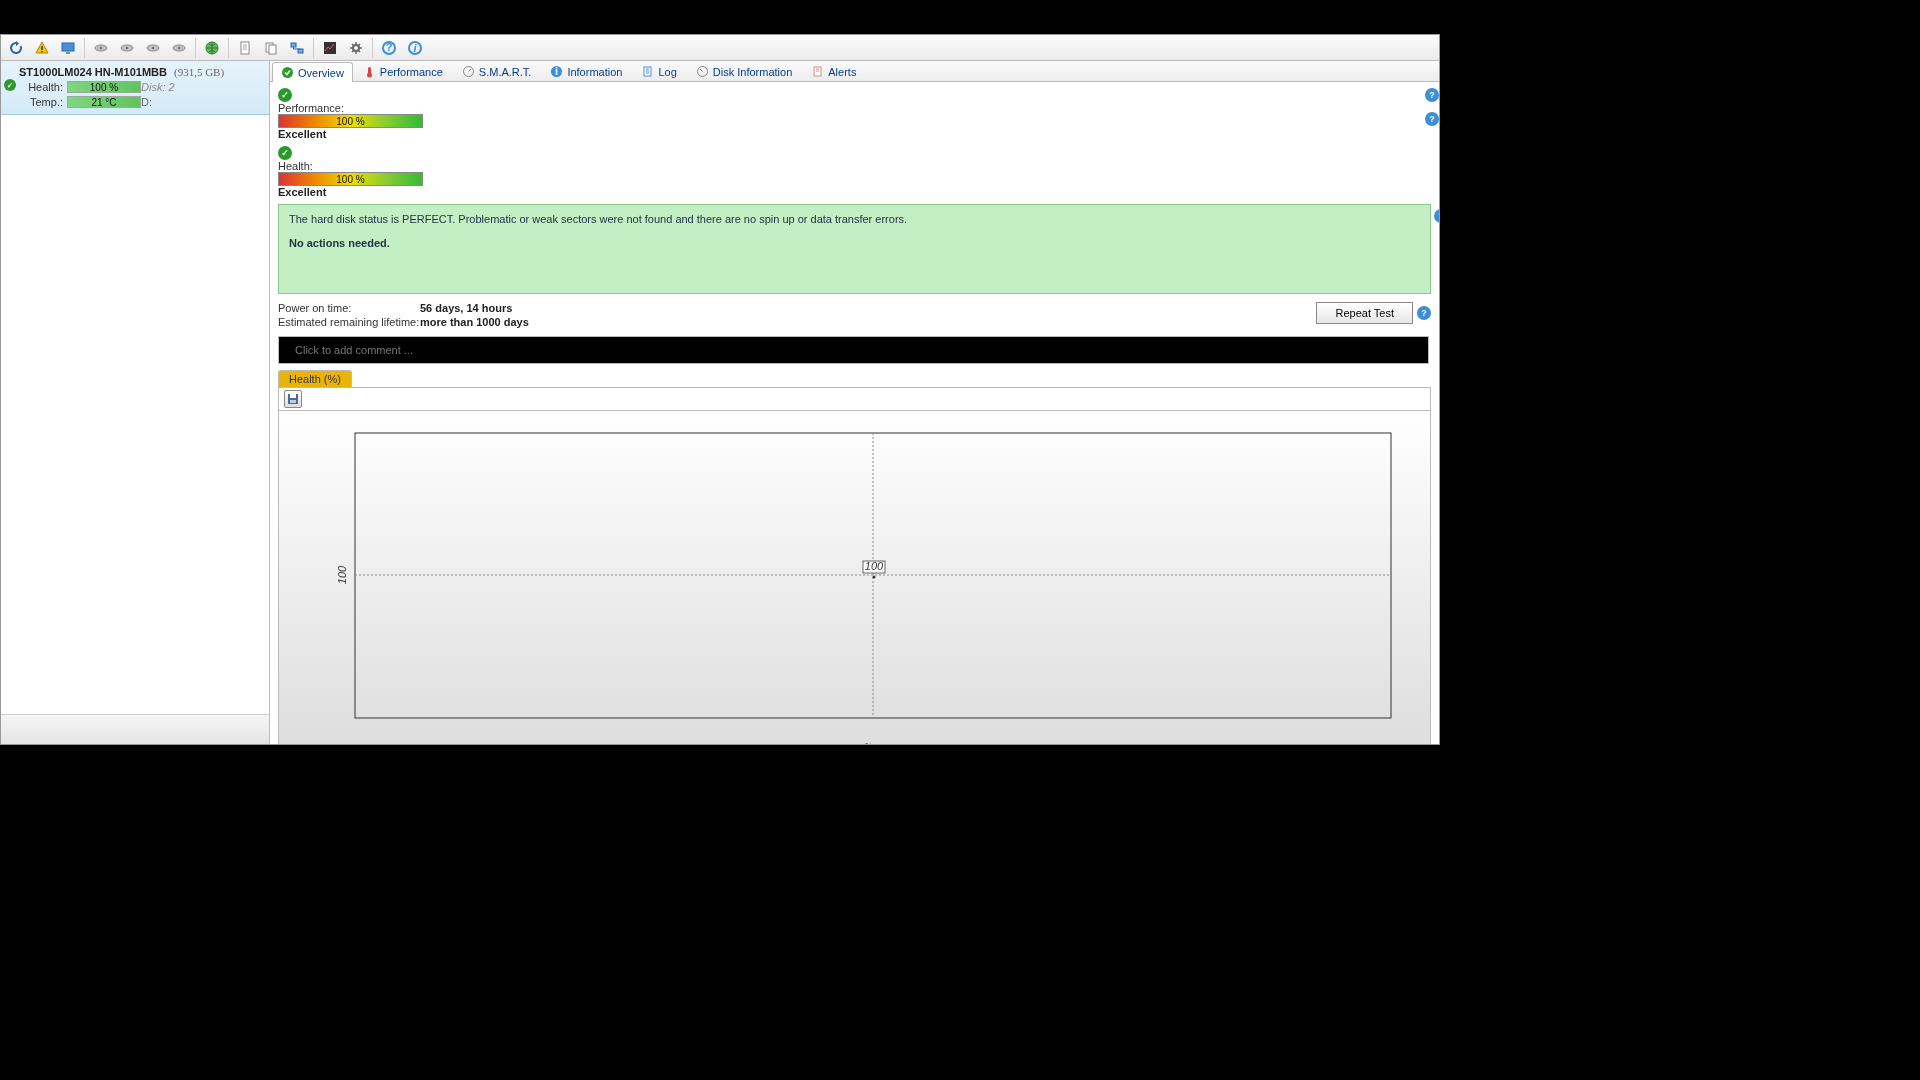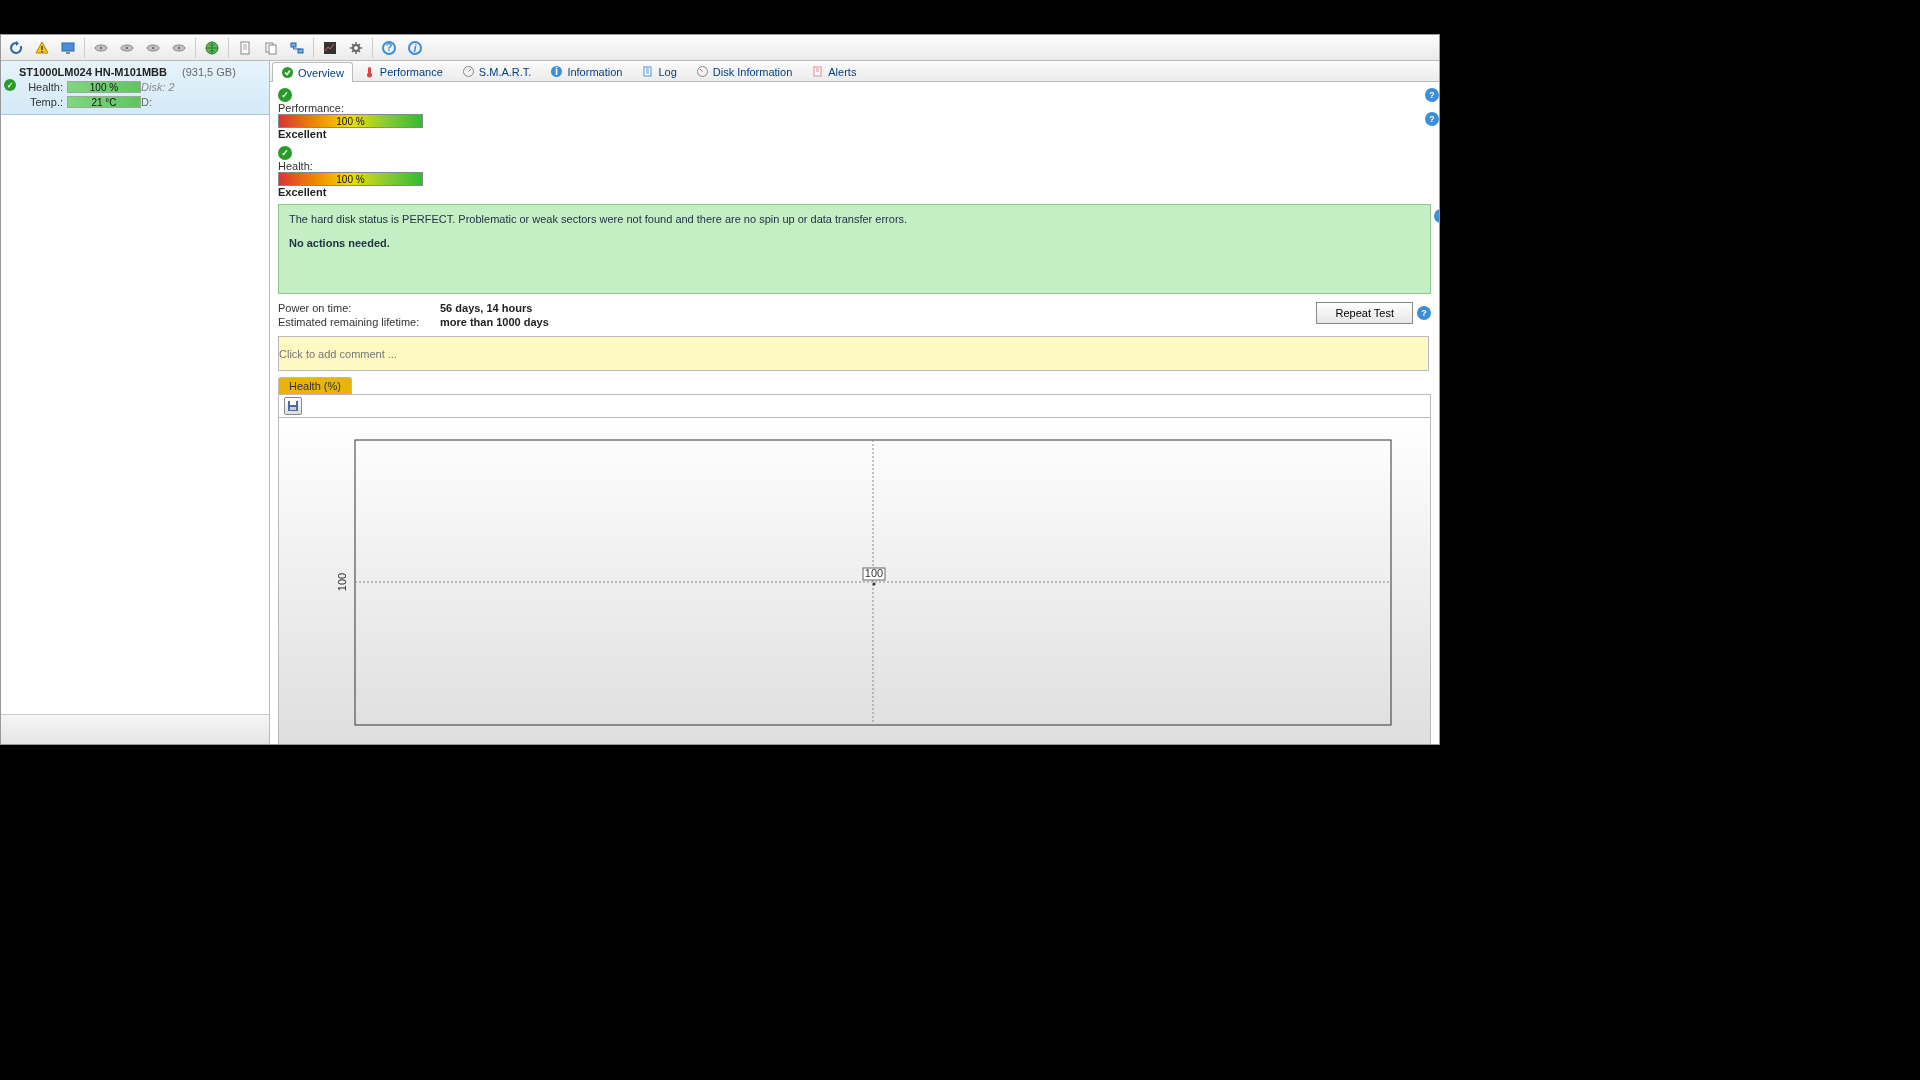--- a/index.html
+++ b/index.html
@@ -7,21 +7,21 @@
 .app-window { position: absolute; left: 0; top: 34px; width: 1440px; height: 711px; background: #fff; border: 1px solid #999; }
 .toolbar { height: 26px; background: linear-gradient(#fdfdfd,#eaeaea); border-bottom: 1px solid #bbb; display: flex; align-items: center; padding: 0 2px; }
 .tb-btn { width: 24px; height: 22px; margin: 0 1px; display: flex; align-items: center; justify-content: center; border-radius: 2px; cursor: pointer; }
 .tb-sep { width: 1px; height: 20px; background: #ccc; margin: 0 3px; }
 .main-layout { display: flex; height: calc(100% - 26px); }
 .sidebar { width: 269px; border-right: 1px solid #bbb; display: flex; flex-direction: column; }
 .disk-entry { background: linear-gradient(#e6f3fb,#d4eaf7); border-bottom: 1px solid #a7c8e0; padding: 5px 6px 6px 18px; position: relative; }
 .disk-check { position: absolute; left: 3px; top: 18px; width: 12px; height: 12px; border-radius: 50%; background: #2a9b2a; display: flex; align-items: center; justify-content: center; }
 .disk-check::after { content: "✓"; color: #fff; font-size: 8px; font-weight: bold; }
 .disk-name { font-weight: bold; color: #222; }
-.disk-size { color: #666; margin-left: 12px; }
+.disk-size { color: #666; margin-left: 4px; font-family: Liberation Serif, serif; }
 .disk-row { display: flex; align-items: center; margin-top: 3px; font-size: 11px; }
 .disk-label { width: 44px; text-align: right; margin-right: 4px; color: #333; }
 .mini-bar { width: 74px; height: 12px; background: linear-gradient(90deg,#7fd67f,#5fc55f); border: 1px solid #9a9; position: relative; display: flex; align-items: center; justify-content: center; font-size: 10px; color: #111; }
 .disk-meta { margin-left: 0; color: #888; font-style: italic; }
 .sidebar-spacer { flex: 1; background: #fff; }
 .sidebar-footer { height: 30px; background: linear-gradient(#f5f5f5,#e5e5e5); border-top: 1px solid #ccc; }
 .content { flex: 1; display: flex; flex-direction: column; background: #fff; overflow: hidden; }
 .tabs { height: 22px; display: flex; align-items: flex-end; border-bottom: 1px solid #bbb; background: linear-gradient(#fbfbfb,#ececec); padding-left: 2px; }
 .tab { display: flex; align-items: center; height: 20px; padding: 0 8px; margin-right: 1px; cursor: pointer; border: 1px solid transparent; border-bottom: none; border-radius: 3px 3px 0 0; }
 .tab.active { background: #fff; border-color: #bbb; position: relative; top: 1px; }
@@ -32,29 +32,29 @@
 .metric-check { width: 14px; height: 14px; border-radius: 50%; background: #2a9b2a; display: flex; align-items: center; justify-content: center; margin-right: 6px; }
 .metric-check::after { content: "✓"; color: #fff; font-size: 9px; font-weight: bold; }
 .metric-label { width: 86px; color: #333; }
 .gauge { width: 145px; height: 14px; background: linear-gradient(90deg,#d33 0%,#e80 25%,#ed0 50%,#8c3 75%,#3b3 100%); border: 1px solid #888; display: flex; align-items: center; justify-content: center; font-size: 10px; color: #111; margin-right: 10px; }
 .metric-result { font-weight: bold; color: #222; }
 .help-q { position: absolute; right: 0; width: 14px; height: 14px; border-radius: 50%; background: #3b8fd6; color: #fff; font-size: 9px; font-weight: bold; display: flex; align-items: center; justify-content: center; cursor: pointer; }
 .status-box { background: #c4eec4; border: 1px solid #8cc88c; padding: 8px 10px; margin: 2px 0 8px; min-height: 90px; color: #234; position: relative; }
 .status-box .strong { font-weight: bold; margin-top: 12px; display: block; }
 .stats-area { display: flex; align-items: flex-start; margin-bottom: 6px; }
 .stats-grid { flex: 1; }
-.stats-row { display: flex; margin-bottom: 2px; gap: 20px; }
+.stats-row { display: flex; margin-bottom: 2px; }
 .stats-label { width: 142px; color: #333; }
 .stats-value { font-weight: bold; color: #222; }
 .repeat-test { padding: 4px 18px; background: linear-gradient(#fff,#e6e6e6); border: 1px solid #888; cursor: pointer; font-size: 11px; margin-right: 4px; text-align: center; }
-.comment-input { width: calc(100% - 2px); height: 35px; border: 1px solid #bbb; padding: 1px 0; color: #888; background: #fef9c3; }
+.comment-input { width: calc(100% - 2px); height: 28px; border: 1px solid #bbb; padding: 1px 16px; color: #888; background: #000000; }
 .chart-tabs { margin-top: 6px; display: flex; }
 .chart-tab { padding: 2px 10px; border: 1px solid #bbb; border-bottom: none; background: #eab308; border-radius: 3px 3px 0 0; font-size: 11px; color: #333; }
 .chart-toolbar { border: 1px solid #bbb; border-bottom: none; padding: 2px 4px; background: #fff; }
-.chart-area { border: 1px solid #bbb; height: 390px; background: linear-gradient(#fff,#d8d8d8); position: relative; }
+.chart-area { border: 1px solid #bbb; height: 390px; background: linear-gradient(#fff,#d8d8d8); position: relative; font-style: italic; }
 .chart-svg { position: absolute; left: 0; top: 0; }
 .scrollbar { height: 16px; background: #eee; border-top: 1px solid #ccc; display: flex; align-items: center; justify-content: space-between; padding: 0 2px; margin-top: auto; }
 .sb-btn { width: 14px; height: 14px; background: #ddd; border: 1px solid #aaa; display: flex; align-items: center; justify-content: center; font-size: 9px; cursor: pointer; }
 .sb-track { flex: 1; height: 14px; background: #f2f2f2; margin: 0 2px; }
 svg { display: block; }
 </style>
 </head>
 <body>
 
 <div class="app-window">

